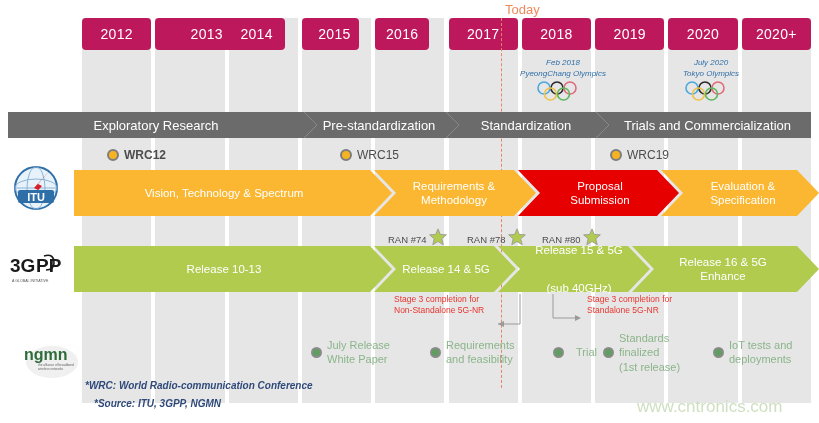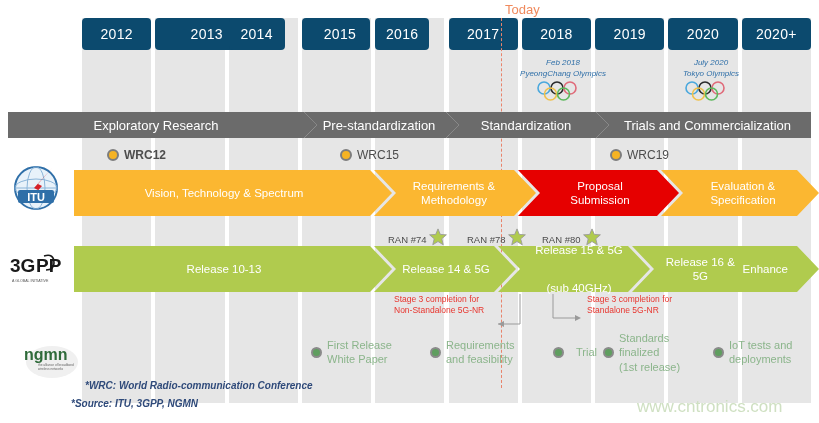--- a/index.html
+++ b/index.html
@@ -17,21 +17,21 @@
     top: 18px;
     height: 385px;
     background: #e6e6e6;
   }
 
   
   .year-cell {
     position: absolute;
     top: 18px;
     height: 32px;
-    background: #0c4a6e;
+    background: #be185d;
     border-radius: 4px;
     color: #ffffff;
     font-size: 14px;
     display: flex;
     align-items: center;
     justify-content: center;
     letter-spacing: .3px;
   }
 
   
@@ -165,21 +165,21 @@
   <div id="years">
       <div class="year-cell" style="left: 82px; width: 69.3px;">
         <span>2012</span>
       </div>
       <div class="year-cell" style="left: 155.3px; width: 83px; padding-left: 20px;">
         <span>2013</span>
       </div>
       <div class="year-cell" style="left: 228.6px; width: 56px;">
         <span>2014</span>
       </div>
-      <div class="year-cell" style="left: 301.9px; width: 68px; padding-left: 8px;">
+      <div class="year-cell" style="left: 301.9px; width: 57px; padding-left: 8px;">
         <span>2015</span>
       </div>
       <div class="year-cell" style="left: 375.2px; width: 54px;">
         <span>2016</span>
       </div>
       <div class="year-cell" style="left: 448.5px; width: 69.3px;">
         <span>2017</span>
       </div>
       <div class="year-cell" style="left: 521.8px; width: 69.3px;">
         <span>2018</span>
@@ -340,21 +340,21 @@
     <div class="arrow-seg" style="left:0; top:1px; width:300px;">
       <span class="arrow-txt">Release 10-13</span>
     </div>
     <div class="arrow-seg" style="left:316px; top:1px; width:112px;">
       <span class="arrow-txt">Release 14 &amp; 5G</span>
     </div>
     <div class="arrow-seg" style="left:444px; top:1px; width:122px; flex-direction:column;gap:24px;">
       <span class="arrow-txt">Release 15 &amp; 5G</span>
       <span class="arrow-txt">(sub 40GHz)</span>
     </div>
-    <div class="arrow-seg" style="left:578px; top:1px; width:142px; flex-direction:row;">
+    <div class="arrow-seg" style="left:578px; top:1px; width:142px; flex-direction:column;">
       <span class="arrow-txt">Release 16 &amp; 5G</span>
       <span class="arrow-txt">Enhance</span>
     </div>
   </div>
 
   <svg width="200" height="40" viewBox="0 0 200 40" style="position:absolute;left:485px;top:292px;">
     <path d="M35,32 L35,2" stroke="#9a9a9a" stroke-width="1" fill="none"></path>
     <path d="M35,32 L13,32" stroke="#9a9a9a" stroke-width="1" fill="none"></path>
     <polygon points="13,32 19,29 19,35" fill="#9a9a9a"></polygon>
     <path d="M68,2 L68,26 L92,26" stroke="#9a9a9a" stroke-width="1" fill="none"></path>
@@ -375,21 +375,21 @@
       <ellipse cx="34" cy="24" rx="26" ry="16" fill="#f0f0f0"></ellipse>
       <text x="6" y="22" font-family="Liberation Sans, sans-serif" font-size="16" font-weight="bold" fill="#2f6b3a">ngmn</text>
       <text x="20" y="28" font-family="Liberation Sans, sans-serif" font-size="3.2" fill="#666">the alliance of broadband</text>
       <text x="20" y="32" font-family="Liberation Sans, sans-serif" font-size="3.2" fill="#666">wireless networks</text>
     </svg>
   </div>
 
   <div class="ngmn-item" style="left:311px; top:338px;">
     <span class="ngmn-dot"></span>
     <span class="ngmn-label">
-      <span>First Release</span><br>
+      <span>July Release</span><br>
       <span>White Paper</span>
     </span>
   </div>
 
   <div class="ngmn-item" style="left:430px; top:338px;">
     <span class="ngmn-dot"></span>
     <span class="ngmn-label">
       <span>Requirements</span><br>
       <span>and feasibility</span>
     </span>
@@ -411,17 +411,17 @@
 
   <div class="ngmn-item" style="left:713px; top:338px;">
     <span class="ngmn-dot"></span>
     <span class="ngmn-label">
       <span>IoT tests and</span><br>
       <span>deployments</span>
     </span>
   </div>
 
   <div class="footnote" style="left:85px; top:380px;">*WRC: World Radio-communication Conference</div>
-  <div class="footnote" style="left:71px; top:398px;">*Source: ITU, 3GPP, NGMN</div>
+  <div class="footnote" style="left:94px; top:398px;">*Source: ITU, 3GPP, NGMN</div>
 
   <div class="watermark" style="left:637px; top:397px;">www.cntronics.com</div>
 
 </div>
 
 </body></html>

